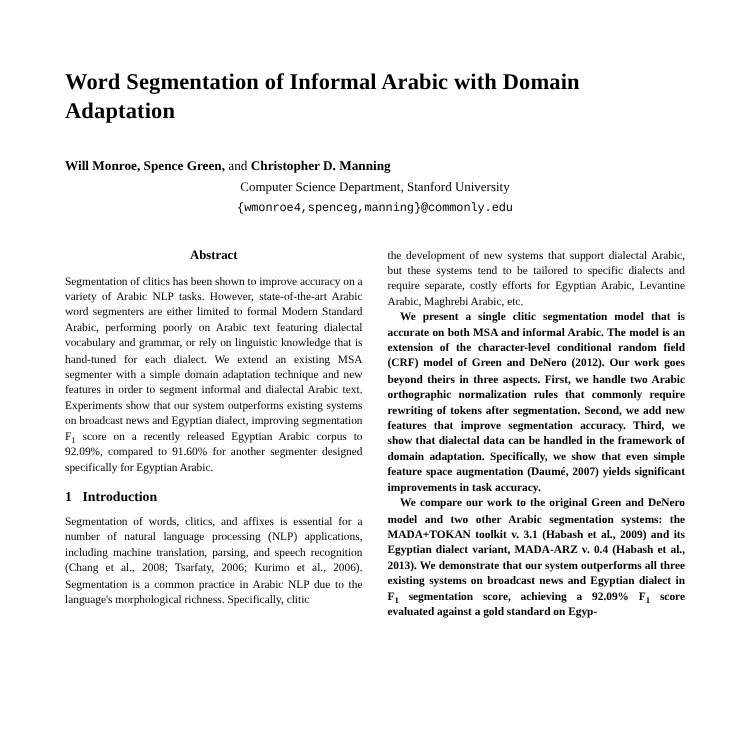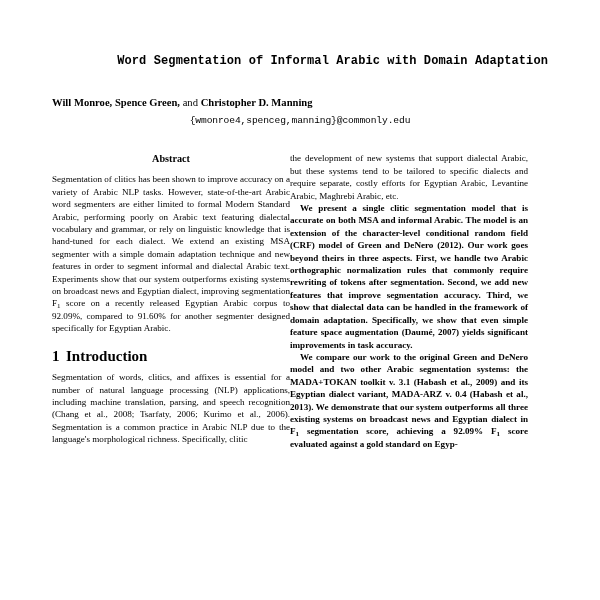--- a/index.html
+++ b/index.html
@@ -15,27 +15,26 @@
     overflow: hidden;
   }
   .page {
     width: 600px;
     height: 600px;
     box-sizing: border-box;
     padding: 48px 52px 0 52px;
     position: relative;
   }
   .title {
-    font-size: 12px;
+    font-size: 18px;
     font-weight: bold;
-    text-align: right;
+    text-align: left;
     line-height: 1.3;
     margin: 6px 0 0 0;
     letter-spacing: 0.1px;
-    font-family: Liberation Mono, monospace;
   }
   .authors {
     text-align: left;
     font-size: 10.6px;
     font-weight: bold;
     margin-top: 26px;
     line-height: 1.4;
   }
   .authors .sep {
     font-weight: normal;
@@ -48,35 +47,36 @@
   .email {
     text-align: center;
     font-family: "Liberation Mono", monospace;
     font-size: 9.6px;
     margin-top: 5px;
     letter-spacing: -0.1px;
   }
   .columns {
     margin-top: 26px;
     display: flex;
+    gap: 20px;
   }
   .col {
     width: 238px;
     font-size: 9.1px;
     line-height: 1.365;
     text-align: justify;
   }
   .section-head {
     text-align: center;
     font-size: 10.2px;
     font-weight: bold;
     margin: 0 0 7px 0;
   }
   .num-head {
-    font-size: 15px;
+    font-size: 11px;
     font-weight: bold;
     margin: 11px 0 5px 0;
     text-align: left;
   }
   .num-head .numpart {
     display: inline-block;
     min-width: 14px;
   }
   p {
     margin: 0;
@@ -106,20 +106,21 @@
 
   <h1 class="title">Word Segmentation of Informal Arabic with Domain Adaptation</h1>
 
   <div class="authors">
     <span>Will Monroe,</span>
     <span>Spence Green,</span>
     <span class="sep">and</span>
     <span>Christopher D. Manning</span>
   </div>
 
+  <div class="affil">Computer Science Department, Stanford University</div>
 
   <div class="email">{wmonroe4,spenceg,manning}@commonly.edu</div>
 
   <div class="columns">
 
     <div class="col">
       <div class="section-head">Abstract</div>
       <div class="abstract-body">
         <p class="first">Segmentation of clitics has been shown to improve accuracy on a variety of Arabic NLP tasks. However, state-of-the-art Arabic word segmenters are either limited to formal Modern Standard Arabic, performing poorly on Arabic text featuring dialectal vocabulary and grammar, or rely on linguistic knowledge that is hand-tuned for each dialect. We extend an existing MSA segmenter with a simple domain adaptation technique and new features in order to segment informal and dialectal Arabic text. Experiments show that our system outperforms existing systems on broadcast news and Egyptian dialect, improving segmentation F<sub>1</sub> score on a recently released Egyptian Arabic corpus to 92.09%, compared to 91.60% for another segmenter designed specifically for Egyptian Arabic.</p>
       </div>

